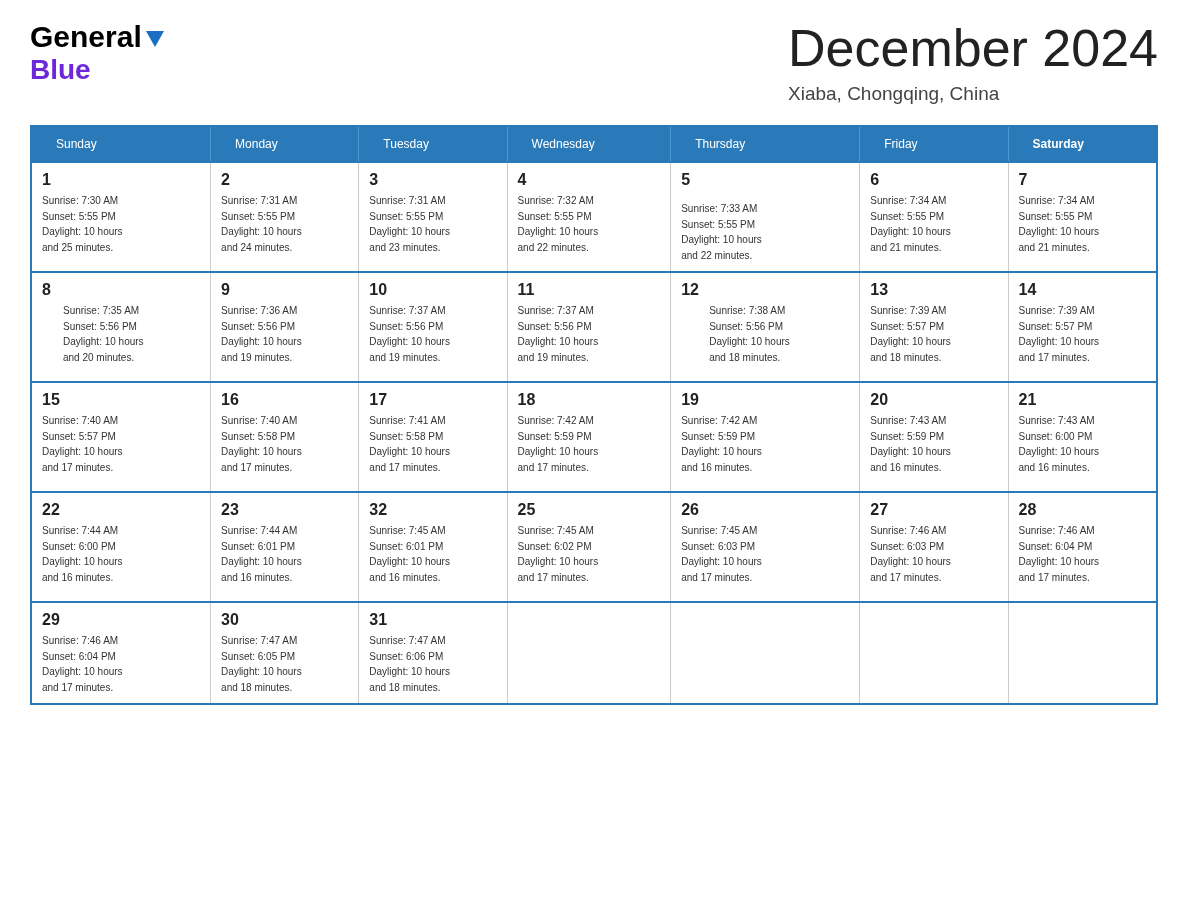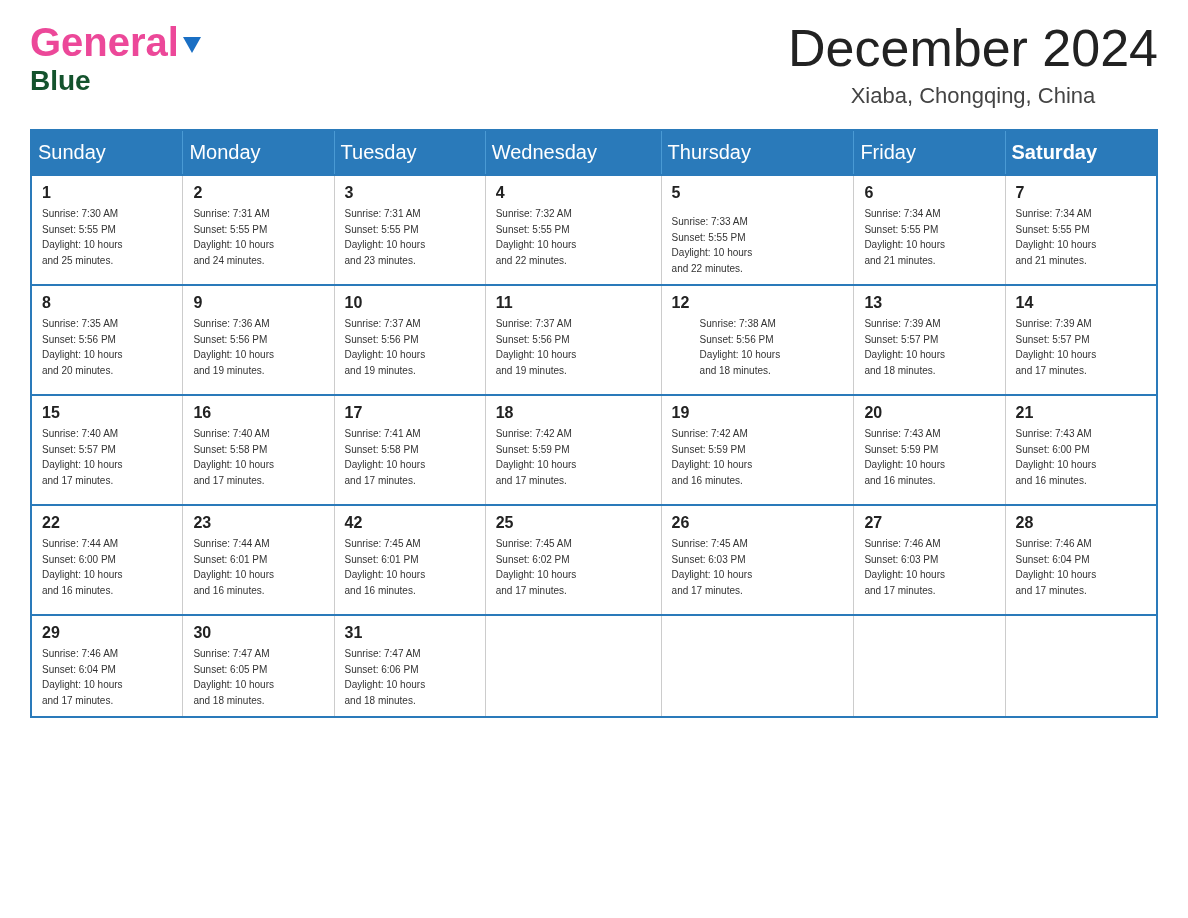--- a/index.html
+++ b/index.html
@@ -15,46 +15,46 @@
       justify-content: space-between;
       align-items: flex-start;
       margin-bottom: 20px;
     }
     .logo {
       display: flex;
       flex-direction: column;
       align-items: flex-start;
     }
     .logo-row1 { display: flex; align-items: center; }
-    .logo-row2 { color: #14532d; font-size: 28px; font-weight: bold; }
-    .title-area { text-align: center; }
+    .logo-row2 { color: #6d28d9; font-size: 28px; font-weight: bold; }
+    .title-area { text-align: left; }
     .main-title {
       font-size: 52px;
       font-weight: normal;
       color: #222;
       line-height: 1.1;
     }
     .subtitle {
-      font-size: 22px;
+      font-size: 19px;
       color: #444;
       margin-top: 6px;
     }
     table {
       width: 100%;
       border-collapse: collapse;
       border: 2px solid #2a7aba;
     }
     thead tr {
       background-color: #2a7aba;
     }
     thead th {
       color: #ffffff;
-      font-size: 20px;
+      font-size: 12px;
       font-weight: normal;
-      padding: 10px 6px;
+      padding: 10px 24px;
       text-align: left;
       border-right: 1px solid #4a9ad4;
     }
     thead th:last-child { border-right: none; font-weight: bold; }
     tbody tr {
       border-top: 2px solid #2a7aba;
     }
     tbody td {
       vertical-align: top;
       padding: 8px 10px;
@@ -79,21 +79,21 @@
     .last-row td {
       height: 90px;
     }
   </style>
 </head>
 <body>
 
 <div class="header-area">
   <div class="logo">
     <div class="logo-row1">
-      <span style="font-size:40px;font-weight:bold;color:#ec4899;">General</span>
+      <span style="font-size:30px;font-weight:bold;color:#000000;">General</span>
       <svg width="22" height="22" viewBox="0 0 22 22" style="margin-left:2px;margin-top:2px;">
         <polygon points="2,4 20,4 11,20" fill="#1a6fc4"></polygon>
       </svg>
     </div>
     <div class="logo-row2">Blue</div>
   </div>
   <div class="title-area">
     <div class="main-title">December 2024</div>
     <div class="subtitle">Xiaba, Chongqing, China</div>
   </div>
@@ -159,21 +159,21 @@
           <span class="day-num">7</span>
           <div class="day-info" style="white-space: pre-line;">Sunrise: 7:34 AM
 Sunset: 5:55 PM
 Daylight: 10 hours
 and 21 minutes.</div>
         </td>
       </tr>
       <tr>
         <td>
           <span class="day-num">8</span>
-          <div class="day-info" style="white-space: pre-line;">Sunrise: 7:35 AM
+          <div class="day-info" style="white-space: pre-line; margin-left: 21px;">Sunrise: 7:35 AM
 Sunset: 5:56 PM
 Daylight: 10 hours
 and 20 minutes.</div>
         </td>
         <td>
           <span class="day-num">9</span>
           <div class="day-info" style="white-space: pre-line;">Sunrise: 7:36 AM
 Sunset: 5:56 PM
 Daylight: 10 hours
 and 19 minutes.</div>
@@ -274,21 +274,21 @@
 and 16 minutes.</div>
         </td>
         <td>
           <span class="day-num">23</span>
           <div class="day-info" style="white-space: pre-line;">Sunrise: 7:44 AM
 Sunset: 6:01 PM
 Daylight: 10 hours
 and 16 minutes.</div>
         </td>
         <td>
-          <span class="day-num">42</span>
+          <span class="day-num">32</span>
           <div class="day-info" style="white-space: pre-line;">Sunrise: 7:45 AM
 Sunset: 6:01 PM
 Daylight: 10 hours
 and 16 minutes.</div>
         </td>
         <td>
           <span class="day-num">25</span>
           <div class="day-info" style="white-space: pre-line;">Sunrise: 7:45 AM
 Sunset: 6:02 PM
 Daylight: 10 hours

